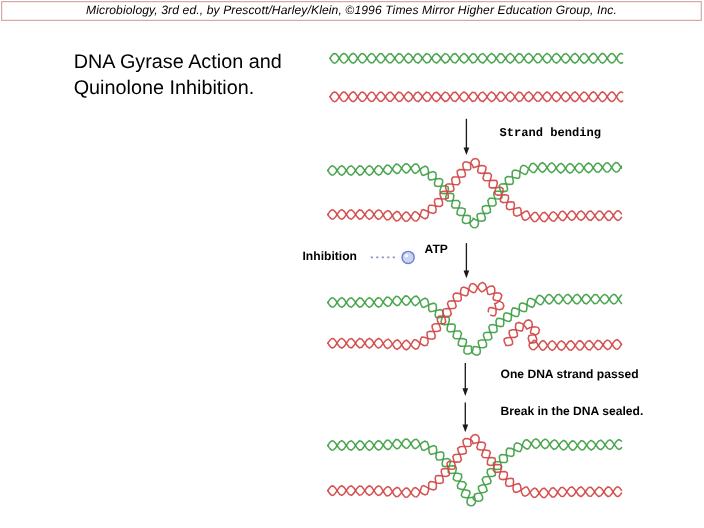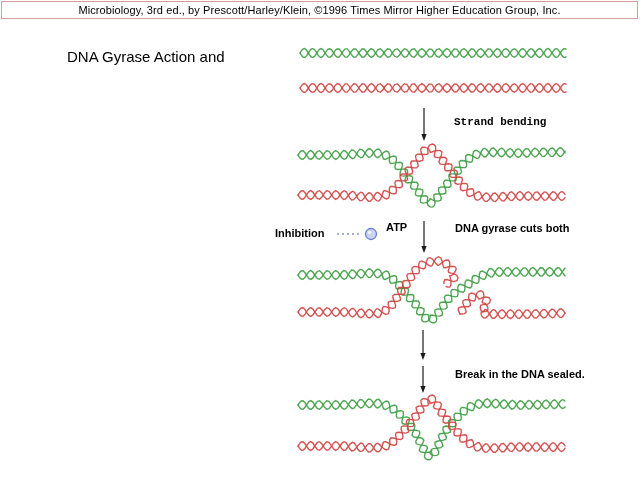--- a/index.html
+++ b/index.html
@@ -5,25 +5,25 @@
   * { margin:0; padding:0; box-sizing:border-box; }
   html,body { width:640px; height:480px; }
   body {
     position:relative; background:#ffffff; overflow:hidden;
     font-family:"Liberation Sans", sans-serif; color:#000;
   }
   .header {
     position:absolute; left:1px; top:1px; width:637px; height:18px;
     border:1px solid #d0a0a0;
     display:flex; align-items:center; justify-content:center;
-    font-size:11px; letter-spacing:0.1px; background:#fff;
+    font-size:11px; letter-spacing:0.1px; background:#fff;font-style:italic;
   }
   .title {
     position:absolute; left:67px; top:45px;
-    font-size:15px; line-height:23px; font-weight:500;
+    font-size:18px; line-height:23px; font-weight:500;
   }
   .lbl {
     position:absolute; font-size:11px; font-weight:bold; line-height:13px;
     white-space:nowrap;
   }
   .lbl-strand-bending { left:454px; top:116px;font-family:Liberation Mono, monospace; }
   .lbl-quinolones     { left:275px; top:227px; }
   .lbl-atp            { left:386px; top:221px; }
   .lbl-gyrase         { left:455px; top:222px; }
   .lbl-pass           { left:455px; top:335px; }
@@ -32,20 +32,21 @@
 </style>
 </head>
 <body>
 
 <div class="header" style="border-color: rgb(208, 160, 160);">
   <span>Microbiology, 3rd ed., by Prescott/Harley/Klein, ©1996 Times Mirror Higher Education Group, Inc.</span>
 </div>
 
 <div class="title">
   <div>DNA Gyrase Action and</div>
+  <div>Quinolone Inhibition.</div>
 </div>
 
 <svg class="fig" width="640" height="480" viewBox="0 0 640 480">
     <path d="M300.0 53.0L301.0 54.6L302.1 56.1L303.2 57.1L304.4 57.4L305.5 56.9L306.8 55.5L308.1 53.5L309.4 51.4L310.7 49.6L312.1 48.7L313.6 48.9L315.1 50.3L316.6 52.6L318.1 55.1L319.7 56.9L321.3 57.4L323.0 56.3L324.6 53.9L326.4 51.1L328.1 49.1L329.9 48.7L331.7 50.1L333.6 52.9L335.4 55.8L337.3 57.3L339.3 56.8L341.2 54.3L343.2 51.1L345.2 48.9L347.2 48.9L349.3 51.3L351.4 54.6L353.5 57.0L355.6 57.1L357.8 54.6L360.0 51.2L362.2 48.8L364.4 49.2L366.6 52.0L368.9 55.6L371.1 57.4L373.4 56.2L375.7 52.8L378.0 49.5L380.4 48.7L382.7 51.0L385.1 54.7L387.5 57.2L389.9 56.6L392.3 53.2L394.7 49.7L397.1 48.7L399.5 51.0L402.0 54.9L404.4 57.3L406.9 56.4L409.3 52.8L411.8 49.3L414.3 48.8L416.8 51.7L419.3 55.6L421.8 57.4L424.3 55.7L426.8 51.8L429.3 48.9L431.8 49.3L434.2 52.8L436.7 56.4L439.2 57.3L441.7 54.7L444.2 50.7L446.7 48.6L449.2 50.0L451.7 53.8L454.2 57.0L456.7 56.9L459.1 53.8L461.6 50.0L464.0 48.6L466.5 50.6L468.9 54.5L471.3 57.2L473.7 56.7L476.1 53.4L478.5 49.8L480.9 48.6L483.3 50.6L485.6 54.3L488.0 57.1L490.3 56.9L492.6 54.0L494.9 50.4L497.1 48.6L499.4 49.8L501.6 53.1L503.8 56.3L506.0 57.4L508.2 55.7L510.4 52.4L512.5 49.5L514.6 48.7L516.7 50.4L518.8 53.6L520.8 56.4L522.8 57.4L524.8 56.0L526.7 53.1L528.7 50.2L530.6 48.7L532.4 49.2L534.3 51.5L536.1 54.5L537.9 56.7L539.6 57.4L541.4 56.3L543.0 53.9L544.7 51.3L546.3 49.3L547.9 48.6L549.4 49.4L550.9 51.3L552.4 53.7L553.9 55.8L555.3 57.1L556.6 57.3L557.9 56.5L559.2 54.9L560.5 52.9L561.6 51.0L562.8 49.6L563.9 48.7L565.0 48.6L566.0 49.2" fill="none" stroke="#3f9e44" stroke-width="1.4" stroke-linecap="round" opacity="0.92"></path>
     <path d="M300.0 53.0L301.0 51.4L302.1 49.9L303.2 48.9L304.4 48.6L305.5 49.1L306.8 50.5L308.1 52.5L309.4 54.6L310.7 56.4L312.1 57.3L313.6 57.1L315.1 55.7L316.6 53.4L318.1 50.9L319.7 49.1L321.3 48.6L323.0 49.7L324.6 52.1L326.4 54.9L328.1 56.9L329.9 57.3L331.7 55.9L333.6 53.1L335.4 50.2L337.3 48.7L339.3 49.2L341.2 51.7L343.2 54.9L345.2 57.1L347.2 57.1L349.3 54.7L351.4 51.4L353.5 49.0L355.6 48.9L357.8 51.4L360.0 54.8L362.2 57.2L364.4 56.8L366.6 54.0L368.9 50.4L371.1 48.6L373.4 49.8L375.7 53.2L378.0 56.5L380.4 57.3L382.7 55.0L385.1 51.3L387.5 48.8L389.9 49.4L392.3 52.8L394.7 56.3L397.1 57.3L399.5 55.0L402.0 51.1L404.4 48.7L406.9 49.6L409.3 53.2L411.8 56.7L414.3 57.2L416.8 54.3L419.3 50.4L421.8 48.6L424.3 50.3L426.8 54.2L429.3 57.1L431.8 56.7L434.2 53.2L436.7 49.6L439.2 48.7L441.7 51.3L444.2 55.3L446.7 57.4L449.2 56.0L451.7 52.2L454.2 49.0L456.7 49.1L459.1 52.2L461.6 56.0L464.0 57.4L466.5 55.4L468.9 51.5L471.3 48.8L473.7 49.3L476.1 52.6L478.5 56.2L480.9 57.4L483.3 55.4L485.6 51.7L488.0 48.9L490.3 49.1L492.6 52.0L494.9 55.6L497.1 57.4L499.4 56.2L501.6 52.9L503.8 49.7L506.0 48.6L508.2 50.3L510.4 53.6L512.5 56.5L514.6 57.3L516.7 55.6L518.8 52.4L520.8 49.6L522.8 48.6L524.8 50.0L526.7 52.9L528.7 55.8L530.6 57.3L532.4 56.8L534.3 54.5L536.1 51.5L537.9 49.3L539.6 48.6L541.4 49.7L543.0 52.1L544.7 54.7L546.3 56.7L547.9 57.4L549.4 56.6L550.9 54.7L552.4 52.3L553.9 50.2L555.3 48.9L556.6 48.7L557.9 49.5L559.2 51.1L560.5 53.1L561.6 55.0L562.8 56.4L563.9 57.3L565.0 57.4L566.0 56.8" fill="none" stroke="#3f9e44" stroke-width="1.4" stroke-linecap="round" opacity="0.92"></path>
     <path d="M300.0 88.0L301.0 89.6L302.1 91.1L303.2 92.1L304.4 92.4L305.5 91.9L306.8 90.5L308.1 88.5L309.4 86.4L310.7 84.6L312.1 83.7L313.6 83.9L315.1 85.3L316.6 87.6L318.1 90.1L319.7 91.9L321.3 92.4L323.0 91.3L324.6 88.9L326.4 86.1L328.1 84.1L329.9 83.7L331.7 85.1L333.6 87.9L335.4 90.8L337.3 92.3L339.3 91.8L341.2 89.3L343.2 86.1L345.2 83.9L347.2 83.9L349.3 86.3L351.4 89.6L353.5 92.0L355.6 92.1L357.8 89.6L360.0 86.2L362.2 83.8L364.4 84.2L366.6 87.0L368.9 90.6L371.1 92.4L373.4 91.2L375.7 87.8L378.0 84.5L380.4 83.7L382.7 86.0L385.1 89.7L387.5 92.2L389.9 91.6L392.3 88.2L394.7 84.7L397.1 83.7L399.5 86.0L402.0 89.9L404.4 92.3L406.9 91.4L409.3 87.8L411.8 84.3L414.3 83.8L416.8 86.7L419.3 90.6L421.8 92.4L424.3 90.7L426.8 86.8L429.3 83.9L431.8 84.3L434.2 87.8L436.7 91.4L439.2 92.3L441.7 89.7L444.2 85.7L446.7 83.6L449.2 85.0L451.7 88.8L454.2 92.0L456.7 91.9L459.1 88.8L461.6 85.0L464.0 83.6L466.5 85.6L468.9 89.5L471.3 92.2L473.7 91.7L476.1 88.4L478.5 84.8L480.9 83.6L483.3 85.6L485.6 89.3L488.0 92.1L490.3 91.9L492.6 89.0L494.9 85.4L497.1 83.6L499.4 84.8L501.6 88.1L503.8 91.3L506.0 92.4L508.2 90.7L510.4 87.4L512.5 84.5L514.6 83.7L516.7 85.4L518.8 88.6L520.8 91.4L522.8 92.4L524.8 91.0L526.7 88.1L528.7 85.2L530.6 83.7L532.4 84.2L534.3 86.5L536.1 89.5L537.9 91.7L539.6 92.4L541.4 91.3L543.0 88.9L544.7 86.3L546.3 84.3L547.9 83.6L549.4 84.4L550.9 86.3L552.4 88.7L553.9 90.8L555.3 92.1L556.6 92.3L557.9 91.5L559.2 89.9L560.5 87.9L561.6 86.0L562.8 84.6L563.9 83.7L565.0 83.6L566.0 84.2" fill="none" stroke="#d04545" stroke-width="1.4" stroke-linecap="round" opacity="0.92"></path>
     <path d="M300.0 88.0L301.0 86.4L302.1 84.9L303.2 83.9L304.4 83.6L305.5 84.1L306.8 85.5L308.1 87.5L309.4 89.6L310.7 91.4L312.1 92.3L313.6 92.1L315.1 90.7L316.6 88.4L318.1 85.9L319.7 84.1L321.3 83.6L323.0 84.7L324.6 87.1L326.4 89.9L328.1 91.9L329.9 92.3L331.7 90.9L333.6 88.1L335.4 85.2L337.3 83.7L339.3 84.2L341.2 86.7L343.2 89.9L345.2 92.1L347.2 92.1L349.3 89.7L351.4 86.4L353.5 84.0L355.6 83.9L357.8 86.4L360.0 89.8L362.2 92.2L364.4 91.8L366.6 89.0L368.9 85.4L371.1 83.6L373.4 84.8L375.7 88.2L378.0 91.5L380.4 92.3L382.7 90.0L385.1 86.3L387.5 83.8L389.9 84.4L392.3 87.8L394.7 91.3L397.1 92.3L399.5 90.0L402.0 86.1L404.4 83.7L406.9 84.6L409.3 88.2L411.8 91.7L414.3 92.2L416.8 89.3L419.3 85.4L421.8 83.6L424.3 85.3L426.8 89.2L429.3 92.1L431.8 91.7L434.2 88.2L436.7 84.6L439.2 83.7L441.7 86.3L444.2 90.3L446.7 92.4L449.2 91.0L451.7 87.2L454.2 84.0L456.7 84.1L459.1 87.2L461.6 91.0L464.0 92.4L466.5 90.4L468.9 86.5L471.3 83.8L473.7 84.3L476.1 87.6L478.5 91.2L480.9 92.4L483.3 90.4L485.6 86.7L488.0 83.9L490.3 84.1L492.6 87.0L494.9 90.6L497.1 92.4L499.4 91.2L501.6 87.9L503.8 84.7L506.0 83.6L508.2 85.3L510.4 88.6L512.5 91.5L514.6 92.3L516.7 90.6L518.8 87.4L520.8 84.6L522.8 83.6L524.8 85.0L526.7 87.9L528.7 90.8L530.6 92.3L532.4 91.8L534.3 89.5L536.1 86.5L537.9 84.3L539.6 83.6L541.4 84.7L543.0 87.1L544.7 89.7L546.3 91.7L547.9 92.4L549.4 91.6L550.9 89.7L552.4 87.3L553.9 85.2L555.3 83.9L556.6 83.7L557.9 84.5L559.2 86.1L560.5 88.1L561.6 90.0L562.8 91.4L563.9 92.3L565.0 92.4L566.0 91.8" fill="none" stroke="#d04545" stroke-width="1.4" stroke-linecap="round" opacity="0.92"></path>
     <path d="M298.0 155.0L299.1 156.7L300.4 158.4L301.8 159.3L303.3 159.0L305.0 157.2L306.9 154.3L308.8 151.6L310.8 150.6L312.9 152.1L315.1 155.5L317.3 158.5L319.6 159.3L321.9 157.1L324.2 153.4L326.6 150.8L328.9 151.3L331.2 154.3L333.5 157.8L335.7 159.4L337.9 158.1L340.0 155.0L341.8 152.1L343.7 150.5L345.6 151.2L347.8 153.8L350.1 156.9L352.4 158.6L354.4 157.8L356.2 154.9L358.0 151.4L359.9 149.2L362.1 149.6L364.4 152.1L366.6 155.3L368.7 157.2L370.6 156.9L372.5 154.5L374.5 151.5L376.7 149.3L378.8 149.1L380.5 150.8L381.8 153.8L382.7 156.8L383.5 158.9L385.0 159.4L387.5 158.4L390.8 156.8L394.0 156.0L396.1 157.0L396.5 159.7L395.7 163.5L394.9 166.9L395.5 168.9L398.0 169.5L401.8 169.1L405.4 169.0L407.5 170.1L407.6 172.5L406.3 175.9L405.2 179.2L405.2 181.6L406.8 182.8L409.6 182.8L412.8 182.3L416.6 182.2L418.2 184.2L417.3 187.9L415.6 192.0L415.5 194.8L417.8 196.0L421.6 196.0L425.2 195.8L427.3 196.3L427.7 197.8L427.4 200.1L427.2 202.8L428.0 205.3L430.0 206.9L432.4 207.1L434.3 205.7L435.0 203.2L434.6 200.2L433.8 197.2L433.8 195.0L435.6 194.0L439.2 193.9L443.3 194.0L445.8 193.0L445.8 190.2L444.3 186.1L443.5 182.3L445.0 180.3L447.4 180.3L450.6 180.7L453.9 180.9L456.0 180.2L456.5 178.1L455.5 174.9L454.2 171.3L453.9 168.6L455.5 167.2L458.9 167.1L462.7 167.6L465.6 167.5L466.7 165.9L466.3 162.8L465.6 159.0L465.8 155.9L467.5 154.5L470.4 155.0L473.7 156.7L476.4 158.3L478.0 158.6L479.2 157.2L480.2 154.4L481.4 151.2L483.1 148.8L485.0 148.4L487.2 150.1L489.3 153.0L491.4 155.7L493.3 156.7L495.3 155.2L497.4 152.2L499.6 149.2L501.7 148.1L503.8 149.5L505.7 152.8L507.7 155.9L509.7 157.3L511.8 156.1L514.0 153.2L516.0 150.1L518.0 148.7L519.9 149.5L522.0 152.1L524.1 155.3L526.3 157.1L528.5 156.3L530.6 153.1L532.8 149.7L535.0 148.2L537.4 149.7L539.7 153.2L542.0 156.2L544.3 156.6L546.4 154.4L548.5 150.9L550.6 148.3L552.6 148.0L554.6 149.9L556.5 152.8L558.3 155.3L559.9 156.4L561.4 156.1L562.8 154.7L564.0 152.9L565.0 151.1" fill="none" stroke="#3f9e44" stroke-width="1.4" stroke-linecap="round" opacity="0.92"></path>
     <path d="M298.0 155.0L299.1 153.3L300.4 151.6L301.8 150.7L303.3 151.0L305.0 152.8L306.9 155.7L308.8 158.4L310.8 159.4L312.9 157.9L315.1 154.5L317.3 151.5L319.6 150.7L321.9 152.9L324.2 156.6L326.6 159.2L328.9 158.7L331.2 155.7L333.5 152.2L335.7 150.6L337.9 151.9L340.0 155.0L342.0 157.9L344.1 159.3L346.1 158.4L347.9 155.5L349.7 152.1L351.6 150.0L353.7 150.4L356.0 152.9L358.4 156.0L360.7 157.8L362.7 157.1L364.5 154.2L366.4 150.9L368.4 148.8L370.5 149.0L372.6 151.4L374.4 154.5L376.0 157.0L377.6 157.6L379.5 156.4L381.7 154.2L384.1 152.1L386.5 151.1L388.6 152.1L389.5 155.0L389.4 158.7L389.4 161.9L390.4 163.5L392.9 163.4L396.6 162.6L400.1 162.3L402.2 163.3L402.4 166.0L401.1 169.6L400.0 173.0L400.4 175.3L402.7 176.1L406.3 175.9L409.8 175.7L412.0 176.3L412.7 178.0L412.1 180.7L411.2 183.7L410.5 187.3L411.9 189.0L415.6 189.1L420.0 189.0L422.7 189.9L422.9 192.5L421.5 196.0L420.3 199.5L420.6 202.0L422.5 203.1L425.2 202.9L427.8 201.8L429.4 200.3L430.0 199.1L430.1 198.6L430.7 198.9L432.4 199.8L435.1 200.7L438.3 201.1L440.7 200.3L441.3 198.0L440.1 194.5L438.5 190.8L438.6 188.0L441.3 186.9L445.6 187.2L449.4 187.3L451.0 185.7L450.8 183.2L449.9 180.1L448.9 177.0L449.0 174.8L450.9 173.9L454.2 173.9L458.0 174.2L460.7 173.7L461.5 171.8L460.7 168.6L459.5 164.9L459.3 161.9L461.0 160.5L464.3 160.7L468.0 161.7L470.8 162.2L472.3 161.3L472.6 158.6L472.8 154.9L473.6 151.7L475.2 150.2L477.3 150.6L479.8 152.5L482.1 155.0L484.1 156.8L485.9 156.8L487.5 154.8L489.3 151.7L491.2 148.8L493.3 147.9L495.4 149.4L497.4 152.5L499.4 155.6L501.4 156.9L503.5 155.7L505.7 152.6L508.0 149.7L510.1 148.5L512.1 149.8L514.0 152.9L516.0 156.0L518.1 157.4L520.1 156.5L522.0 153.7L524.0 150.4L526.1 148.5L528.3 149.2L530.6 152.3L532.9 155.6L535.2 157.0L537.5 155.3L539.7 151.8L541.9 148.7L544.1 148.2L546.4 150.3L548.6 153.7L550.7 156.2L552.8 156.4L554.7 154.5L556.5 151.5L558.2 149.0L559.8 147.8L561.3 148.0L562.7 149.4L563.9 151.2L565.0 152.9" fill="none" stroke="#3f9e44" stroke-width="1.4" stroke-linecap="round" opacity="0.92"></path>
     <path d="M298.0 195.0L299.1 196.7L300.4 198.4L301.8 199.3L303.3 199.0L305.0 197.2L306.9 194.3L308.8 191.6L310.8 190.6L312.9 192.1L315.1 195.5L317.3 198.5L319.6 199.3L321.9 197.1L324.2 193.4L326.6 190.8L328.9 191.3L331.2 194.3L333.5 197.8L335.7 199.4L337.9 198.1L340.0 195.0L342.0 192.1L344.1 190.7L346.1 191.6L347.9 194.5L349.7 197.9L351.6 200.0L353.7 199.6L356.0 197.1L358.4 194.0L360.7 192.2L362.7 192.9L364.5 195.8L366.4 199.1L368.4 201.2L370.5 201.0L372.6 198.6L374.4 195.5L376.0 193.0L377.6 192.4L379.5 193.6L381.7 195.8L384.1 197.9L386.5 198.9L388.6 197.9L389.5 195.0L389.4 191.2L389.4 188.1L390.4 186.5L392.9 186.5L396.6 187.4L400.2 187.7L402.2 186.6L402.3 183.9L401.1 180.3L400.0 176.9L400.4 174.6L402.8 173.9L406.3 174.0L409.8 174.2L412.0 173.7L412.7 172.0L412.1 169.3L411.2 166.3L410.6 162.7L411.9 161.0L415.5 160.9L419.7 161.2L422.6 160.5L423.2 158.3L422.1 155.0L420.9 151.5L420.8 148.8L422.3 147.3L424.7 147.2L427.2 148.1L429.1 149.6L430.0 151.2L430.2 152.3L430.6 152.5L431.8 152.0L434.2 151.1L437.3 150.5L440.3 150.6L441.9 152.0L441.5 154.9L440.0 158.6L439.0 162.1L440.3 164.1L443.8 164.4L448.1 163.8L451.2 164.1L452.1 165.6L451.8 168.3L450.6 171.6L449.7 174.6L450.2 176.6L452.4 177.4L456.0 177.2L459.7 177.0L462.0 177.8L462.4 180.1L461.3 183.6L460.3 187.2L460.7 189.8L462.9 190.7L466.4 190.1L469.9 189.0L472.4 188.7L473.5 190.0L473.8 193.0L474.3 196.6L475.4 199.2L477.2 200.3L479.4 199.5L481.7 197.3L483.9 194.7L485.8 193.0L487.6 193.3L489.4 195.6L491.3 198.8L493.4 201.2L495.5 201.5L497.5 199.4L499.4 196.0L501.3 193.2L503.3 192.5L505.6 194.3L507.9 197.5L510.1 200.1L512.2 200.5L514.1 198.6L516.0 195.3L518.0 192.5L520.0 191.6L522.0 193.0L524.1 196.2L526.2 199.3L528.4 200.4L530.6 198.8L532.9 195.3L535.1 192.3L537.4 191.9L539.7 194.3L542.0 197.9L544.2 200.3L546.4 199.9L548.6 197.1L550.6 193.8L552.7 191.8L554.6 192.1L556.5 194.2L558.2 197.0L559.9 199.3L561.4 200.3L562.7 200.1L563.9 199.1L565.0 197.6" fill="none" stroke="#d04545" stroke-width="1.4" stroke-linecap="round" opacity="0.92"></path>
@@ -73,19 +74,19 @@
     <circle cx="369.5" cy="232.5" r="1.6" fill="#ffffff" opacity="0.8"></circle>
   </svg>
 
 <div class="lbl lbl-strand-bending">Strand bending</div>
 
 <div class="lbl lbl-quinolones">Inhibition</div>
 
 <div class="lbl lbl-atp">ATP</div>
 
 <div class="lbl lbl-gyrase">
-  <div>DNA gyrase cuts both</div>
 </div>
 
 <div class="lbl lbl-pass">
+  <div>One DNA strand passed</div>
 </div>
 
 <div class="lbl lbl-seal">Break in the DNA sealed.</div>
 
 </body></html>

